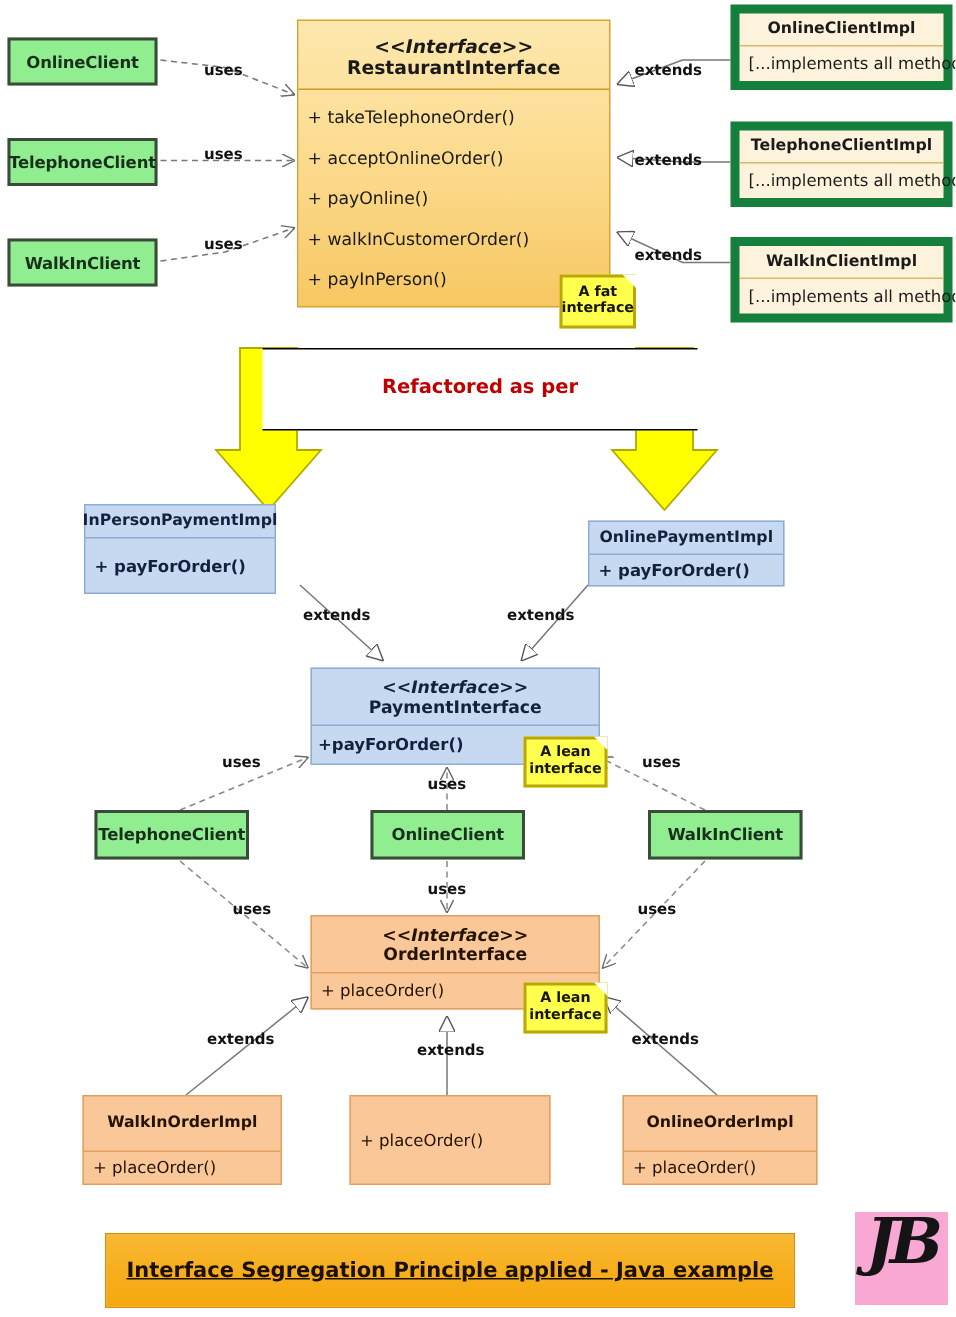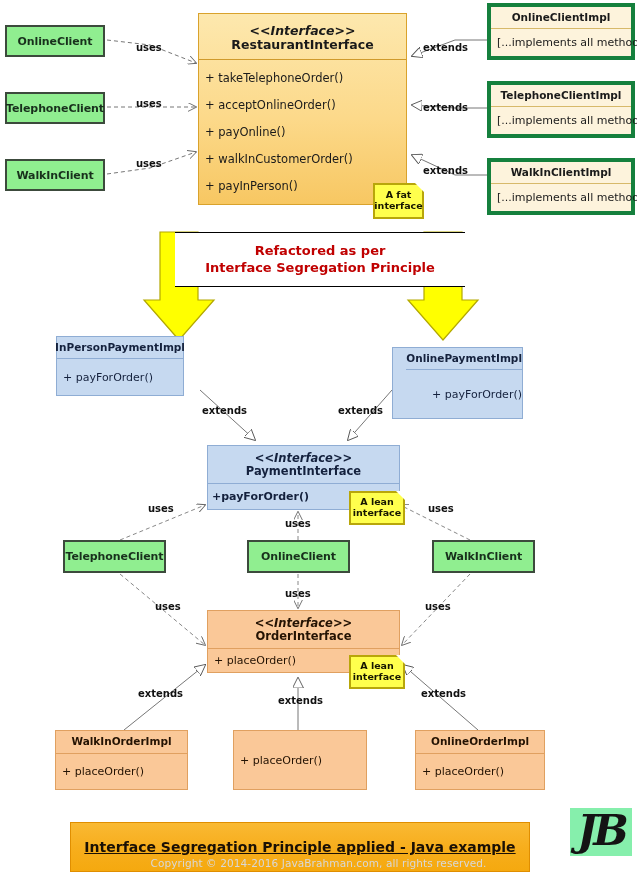--- a/index.html
+++ b/index.html
@@ -66,21 +66,21 @@
     display: flex;
     align-items: center;
     justify-content: center;
     text-align: right;
     letter-spacing: -0.1px;
   }
 
   
   .cream {
     background: #fdf3dc;
-    border: 4px solid #15803d;
+    border: 6px solid #15803d;
     font-size: 10.5px;
     color: #1a1a1a;
   }
   .cream .hdr {
     border-bottom: 1px solid #d7b96a;
     font-size: 10.5px;
     height: 22px;
   }
   .cream .body .mrow { font-weight: normal; font-size: 11px; }
 
@@ -103,33 +103,33 @@
   .blue {
     background: #c6d9f0;
     border: 1px solid #8fadd4;
     color: #14213d;
   }
   .blue .hdr {
     font-size: 10.5px;
     height: 22px;
     border-bottom: 1px solid #8fadd4;
   }
-  .blue .body .mrow { font-size: 11px; font-weight: normal; }
+  .blue .body .mrow { font-size: 11px; font-weight: bold; }
   .blue.iface .hdr { height: 38px; font-size: 11.5px; }
   .blue.iface .body .mrow { font-weight: bold; padding-left: 4px; }
 
   
   .orange {
     background: #fac898;
     border: 1px solid #e0a060;
     color: #241303;
   }
   .orange .hdr {
     font-size: 10.5px;
-    height: 23px;
+    height: 37px;
     border-bottom: 1px solid #e0a060;
   }
   .orange .body .mrow { font-size: 11px; font-weight: normal; }
   .orange.iface .hdr { height: 38px; font-size: 11.5px; }
 
   
   .note {
     position: absolute;
     background: #ffff4d;
     border: 2px solid #b8a60a;
@@ -207,24 +207,23 @@
     top: 857px;
     text-align: center;
     font-size: 10.5px;
     color: #d8d8d8;
     letter-spacing: 0.1px;
     white-space: nowrap;
   }
   .logo {
     position: absolute;
     left: 570px; top: 808px;
-    width: 62px; height: 48px;
-    background: #86efac;
-    display: flex;
-    align-items: center;
+    width: 62px; height: 62px;
+    background: #f9a8d4;
+    display: flex;
     justify-content: center;
     overflow: hidden;
   }
   .logo span {
     font-family: "DejaVu Serif", "Liberation Serif", serif;
     font-style: italic;
     font-weight: bold;
     font-size: 42px;
     color: #141414;
     line-height: 1;
@@ -339,31 +338,30 @@
   </div>
   <div class="box cream" style="left:487px; top:158px; width:148px; height:57px;">
     <div class="hdr">WalkInClientImpl</div>
     <div class="body">
       <div class="mrow">[...implements all methods]</div>
     </div>
   </div>
 
   <div class="refactor-wrap">
     <div>Refactored as per</div>
-    <div>Interface Segregation Principle</div>
   </div>
 
   <div class="box blue" style="left:56px; top:336px; width:128px; height:60px;">
     <div class="hdr">InPersonPaymentImpl</div>
     <div class="body">
       <div class="mrow">+ payForOrder()</div>
     </div>
   </div>
 
-  <div class="box blue" style="left:392px; top:347px; width:131px; height:72px;align-items:flex-end;">
+  <div class="box blue" style="left:392px; top:347px; width:131px; height:44px;">
     <div class="hdr">OnlinePaymentImpl</div>
     <div class="body">
       <div class="mrow">+ payForOrder()</div>
     </div>
   </div>
 
   <div class="elabel" style="left:202px; top:405px;">extends</div>
   <div class="elabel" style="left:338px; top:405px;">extends</div>
 
   <div class="box blue iface" style="left:207px; top:445px; width:193px; height:65px;">
@@ -433,19 +431,18 @@
     <div class="hdr">OnlineOrderImpl</div>
     <div class="body">
       <div class="mrow">+ placeOrder()</div>
     </div>
   </div>
 
   <div class="footer-banner">
     <div class="footer-title">Interface Segregation Principle applied - Java example</div>
   </div>
 
-  <div class="copyright">Copyright © 2014-2016 JavaBrahman.com, all rights reserved.</div>
 
   <div class="logo">
     <span>JB</span>
   </div>
 
 </div>
 
 </body></html>

